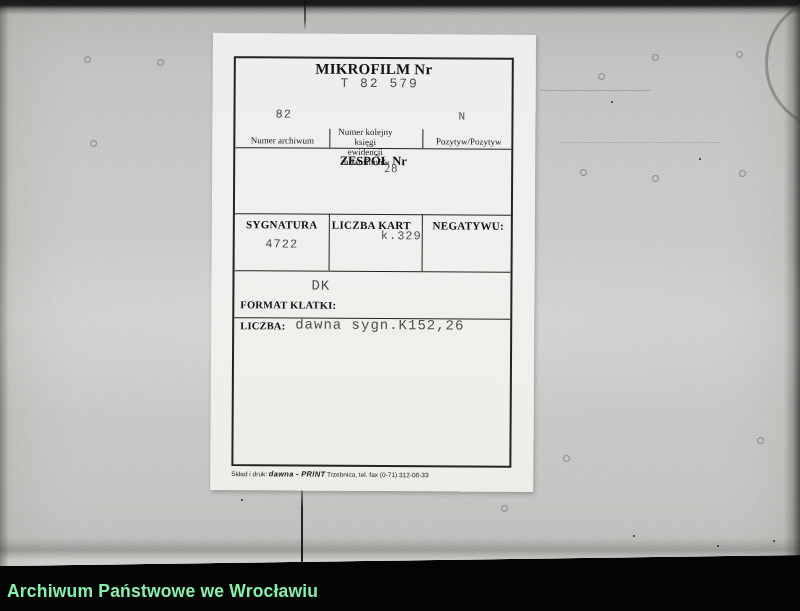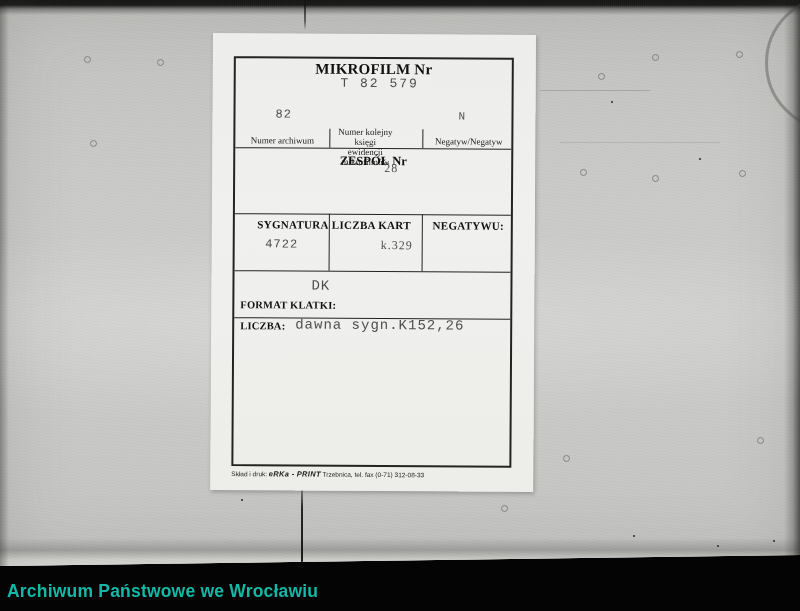--- a/index.html
+++ b/index.html
@@ -68,46 +68,46 @@
   }
   .typed{
     position:absolute;font-family:"Liberation Mono","DejaVu Sans Mono",monospace;
     font-size:12px;color:#4e4e4c;letter-spacing:1px;white-space:pre;
   }
   .typed.tnum{left:50%;top:17px;transform:translateX(-50%);margin-left:6px;font-size:13px;letter-spacing:2px;}
   .typed.v82{left:40px;top:49px;}
   .typed.vN{left:223px;top:51px;font-size:11px;}
   .typed.v28{left:149px;top:102px;font-family:Liberation Serif, serif;}
   .typed.v2849{left:0;top:179px;width:94px;text-align:center;}
-  .typed.vkart{left:146px;top:179px;font-family:Liberation Serif, serif;}
+  .typed.vkart{left:146px;top:170px;}
   .typed.vdk{left:77px;top:219px;font-size:14px;}
   .typed.vuwagi{left:61px;top:258px;font-size:14px;}
   .col-label{position:absolute;font-size:9px;color:#1a1a1a;text-align:center;line-height:1.1;}
   .cl1{left:0;top:78px;width:94px;}
   .cl2{left:94px;top:69px;width:72px;}
   .cl3{left:187px;top:78px;width:93px;}
   .blabel{font-weight:bold;color:#101010;}
   .zespol-label{position:absolute;left:0;top:95px;width:100%;text-align:center;font-size:12.5px;}
   .h3{position:absolute;font-size:11px;letter-spacing:.3px;text-align:center;line-height:1.15;}
-  .h3a{left:0;top:160px;width:94px;text-align:right;}
+  .h3a{left:0;top:160px;width:94px;}
   .h3b{left:94px;top:160px;width:85px;}
   .h3c{left:187px;top:160px;width:93px;}
   .inline-label{position:absolute;font-size:10.5px;letter-spacing:.2px;}
   .lformat{left:6px;top:217px;margin-top:24px;}
   .luwagi{left:6px;top:262px;}
   .credit{
     position:absolute;left:21px;top:436px;width:280px;
     font-family:"Liberation Sans",sans-serif;font-size:6.5px;color:#222220;white-space:nowrap;
   }
   .credit .brand{font-weight:bold;font-style:italic;font-size:7.5px;letter-spacing:.3px;}
   
   .caption{
     position:absolute;left:7px;top:581px;
     font-family:"Liberation Sans",sans-serif;font-weight:bold;
-    font-size:17.5px;letter-spacing:.2px;color:#14b8a6;
+    font-size:17.5px;letter-spacing:.2px;color:#86efac;
   }
 </style>
 </head>
 <body>
 
 <div class="photo">
   <div class="fold-top"></div>
   <div class="fold-bottom"></div>
   <div class="arc-mark"></div>
   <div class="scratch s1"></div>
@@ -157,38 +157,38 @@
 
       <div class="form-title">MIKROFILM Nr</div>
       <div class="typed tnum">T 82 579</div>
       <div class="typed v82">82</div>
       <div class="typed vN">N</div>
       <div class="col-label cl1">Numer archiwum</div>
       <div class="col-label cl2">
         <div>Numer kolejny księgi</div>
         <div>ewidencji mikrofilmów</div>
       </div>
-      <div class="col-label cl3">Negatyw/Negatyw</div>
+      <div class="col-label cl3">Pozytyw/Pozytyw</div>
 
       <div class="blabel zespol-label">ZESPÓŁ Nr</div>
       <div class="typed v28">28</div>
 
       <div class="blabel h3 h3a">SYGNATURA</div>
       <div class="blabel h3 h3b">LICZBA KART</div>
       <div class="blabel h3 h3c">
         <div>NEGATYWU:</div>
       </div>
       <div class="typed v2849">4722</div>
       <div class="typed vkart">k.329</div>
       <div class="typed" style="left:200px;top:180px"></div>
 
       <div class="blabel inline-label lformat">FORMAT KLATKI:</div>
       <div class="typed vdk">DK</div>
 
       <div class="blabel inline-label luwagi">LICZBA:</div>
       <div class="typed vuwagi">dawna sygn.K152,26</div>
     </div>
 
-    <div class="credit"><span>Skład i druk: </span><span class="brand">eRKa - PRINT</span><span> Trzebnica, tel. fax (0-71) 312-08-33</span></div>
+    <div class="credit"><span>Skład i druk: </span><span class="brand">dawna - PRINT</span><span> Trzebnica, tel. fax (0-71) 312-08-33</span></div>
   </div>
 </div>
 
 <div class="caption">Archiwum Państwowe we Wrocławiu</div>
 
 </body></html>

